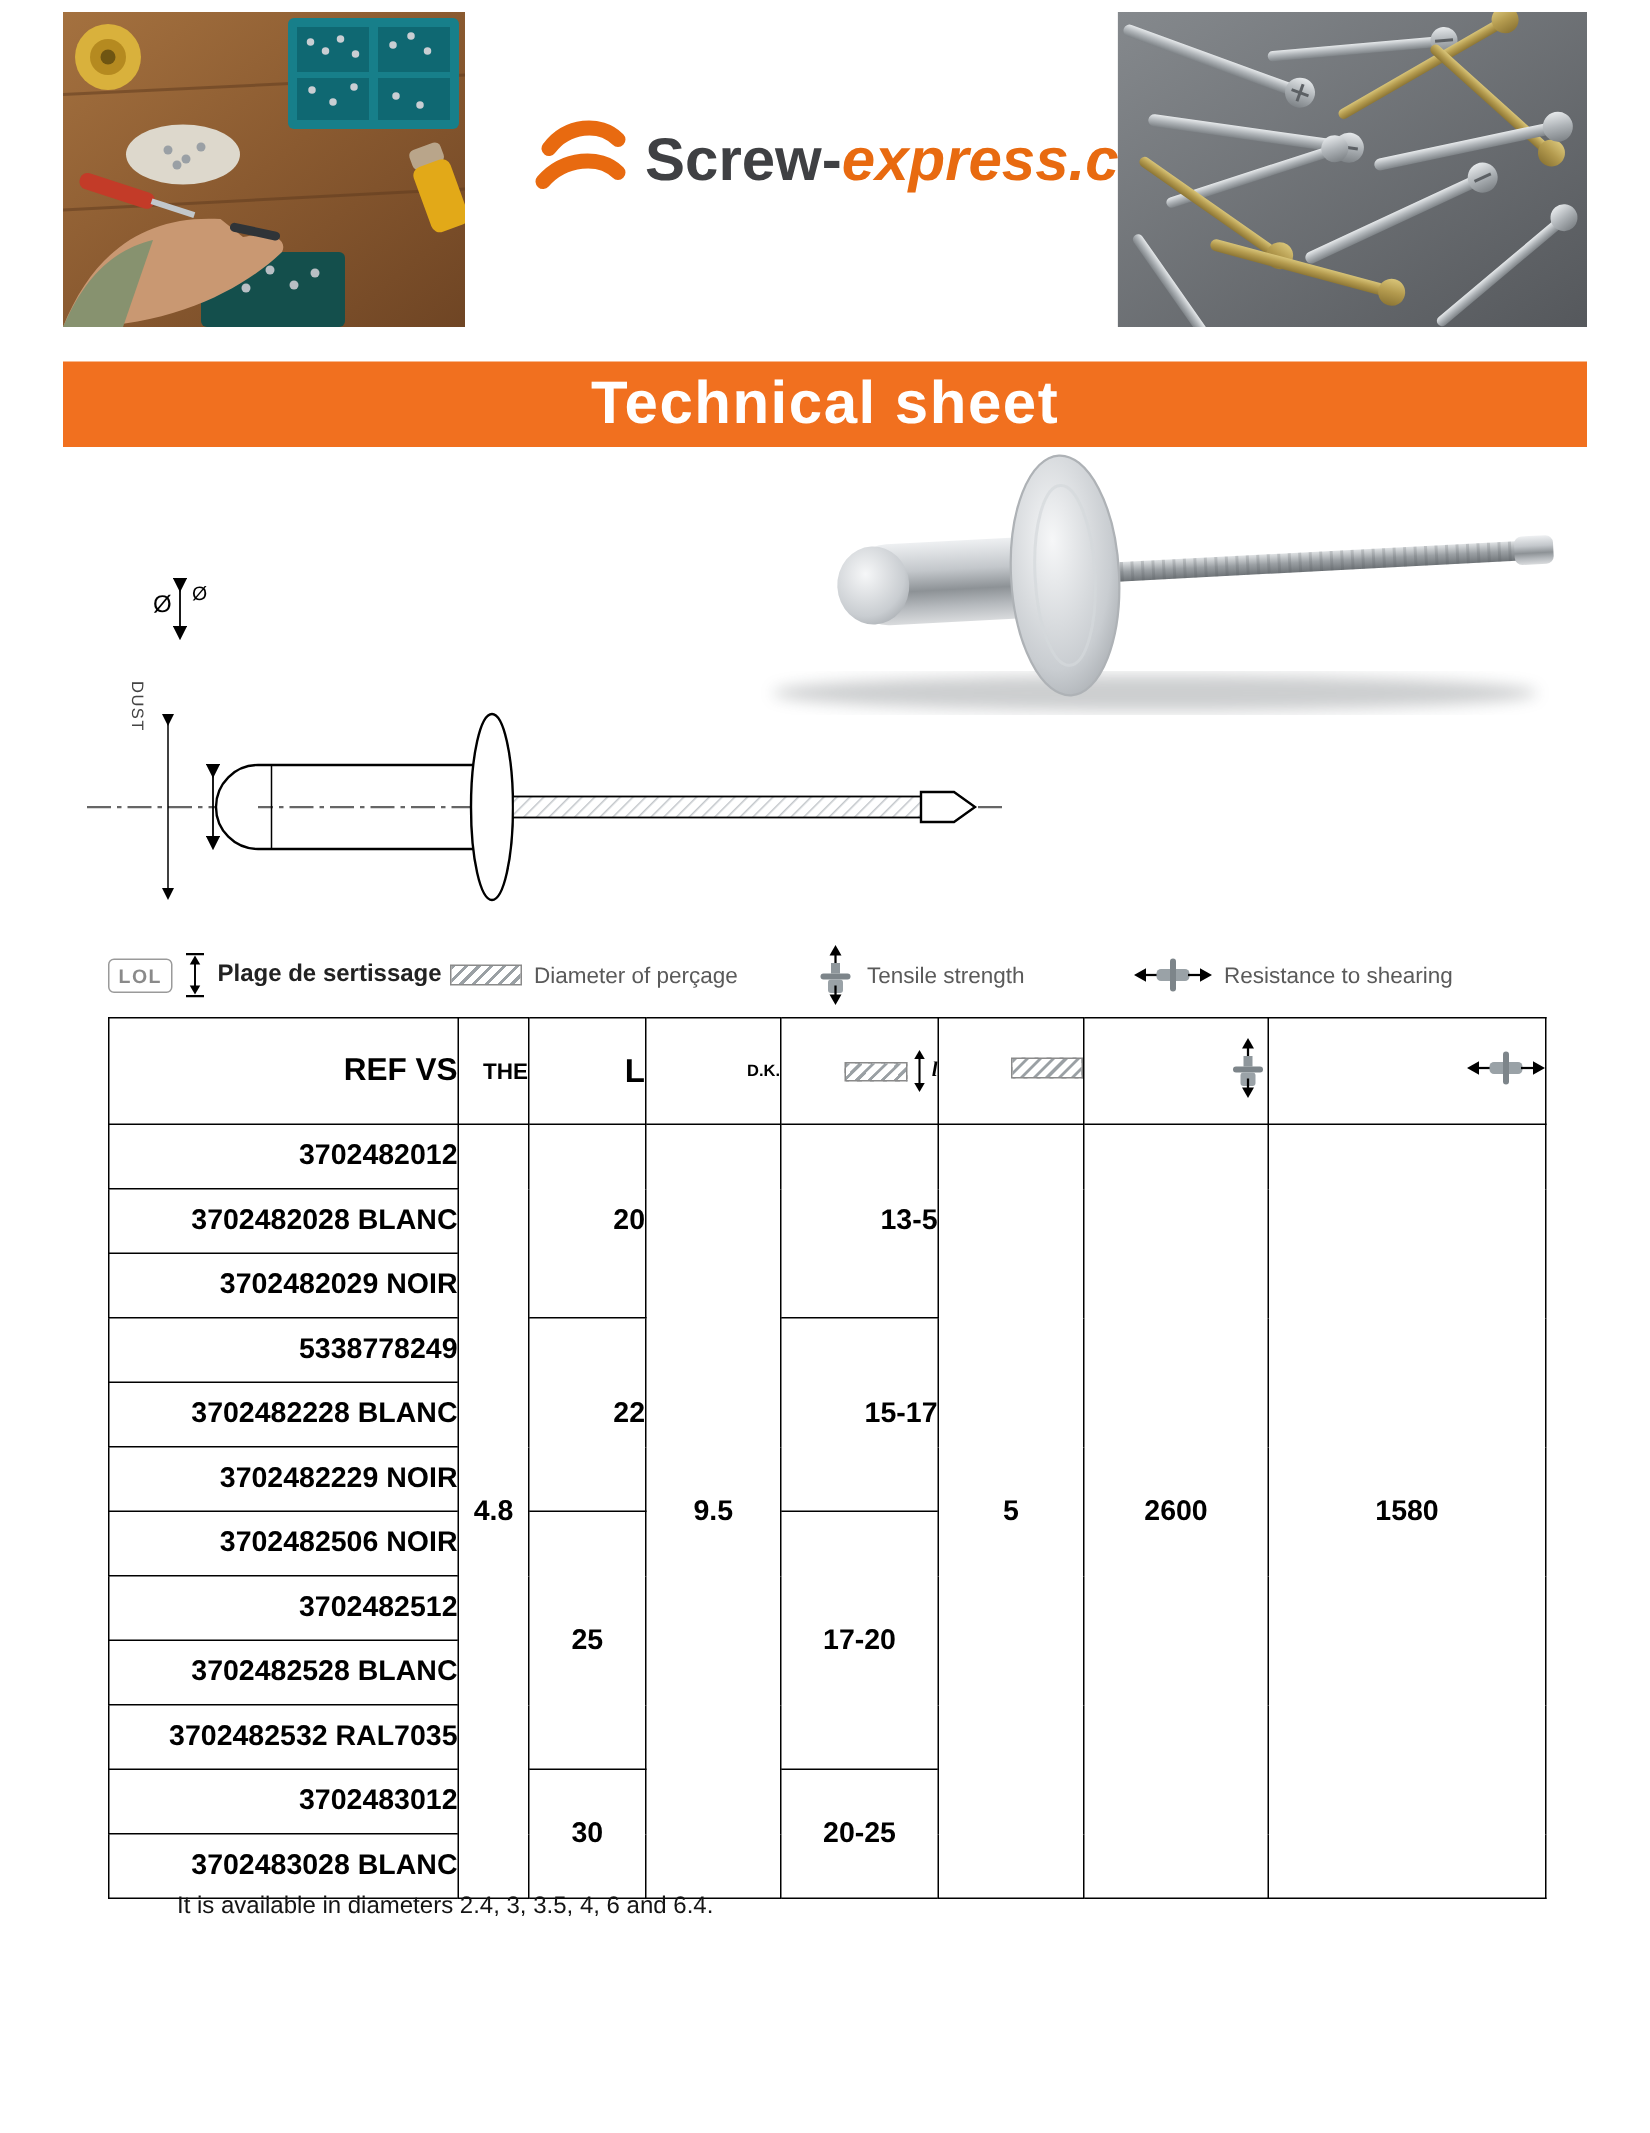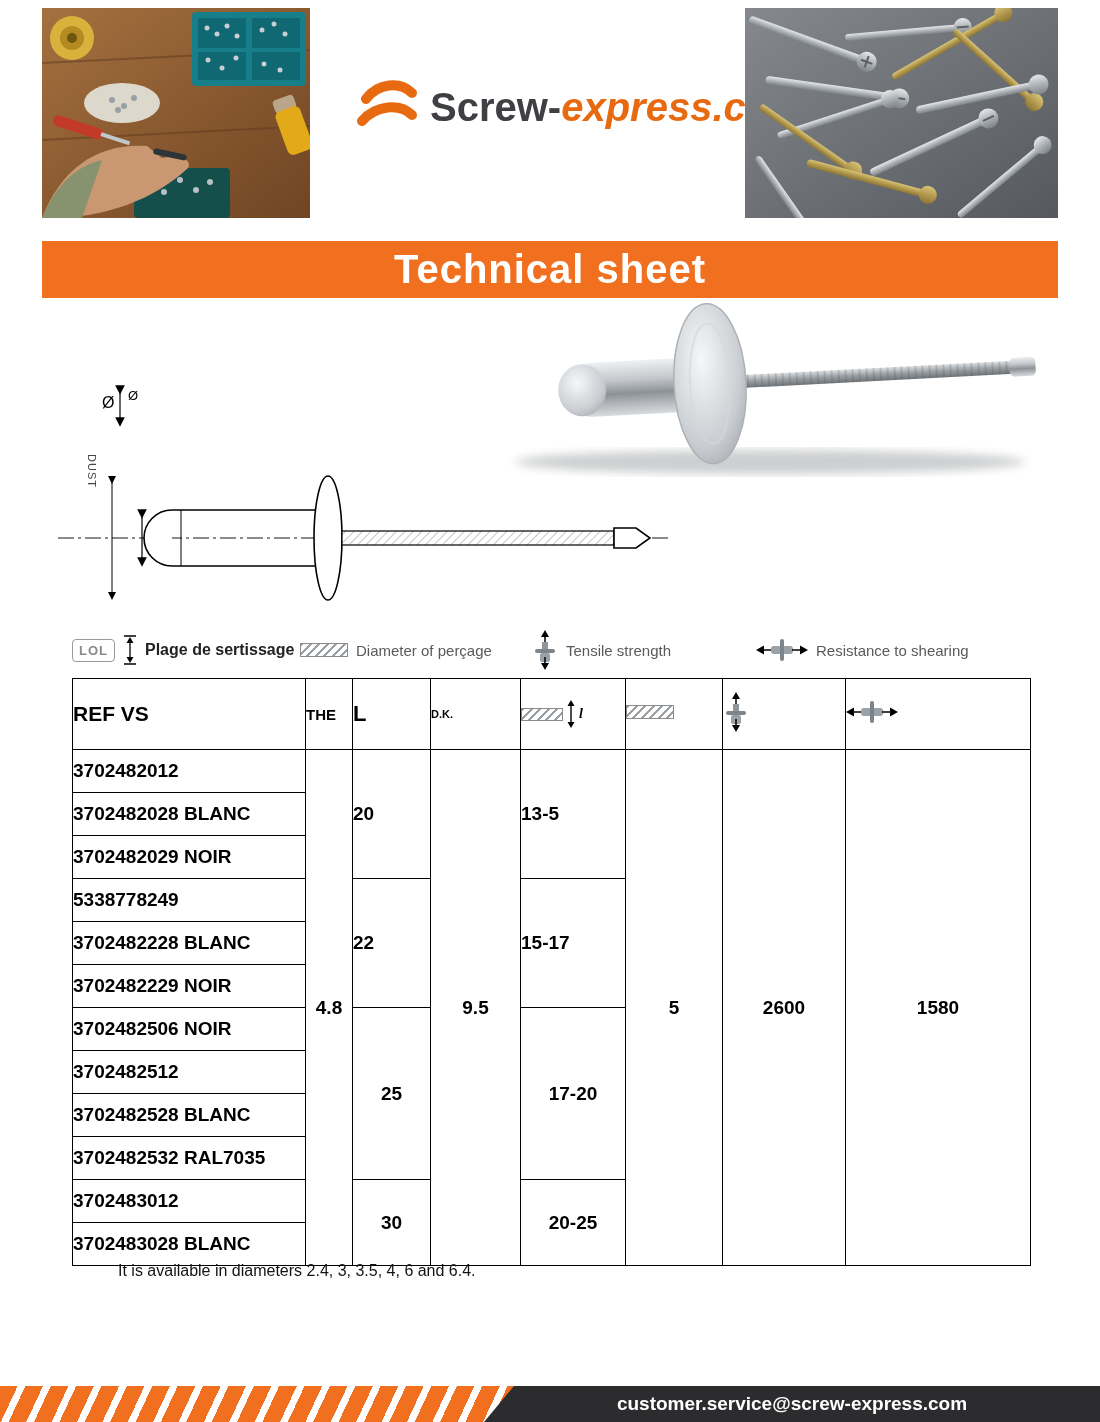--- a/index.html
+++ b/index.html
@@ -32,21 +32,21 @@
              font-size:13px; padding:3px 6px; letter-spacing:1px; font-weight:bold; }
   .hatch-bar { width:46px; height:12px; border:1px solid #8a8a8a;
                background:repeating-linear-gradient(135deg,#9aa0a4 0 2px, transparent 2px 6px); }
   .hatch-bar.small { width:40px; height:11px; }
   .clamp-ic { display:inline-flex; align-items:center; gap:3px; }
   .ital-l { font-family:"Liberation Serif", serif; font-style:italic; font-size:14px; font-weight:bold; }
 
   
   .tech-table { position:absolute; top:678px; left:72px; width:958px;
                 border-collapse:collapse; table-layout:fixed; }
-  .tech-table th, .tech-table td { border:1.6px solid #000; padding:0; text-align:left; vertical-align:middle; }
+  .tech-table th, .tech-table td { border:1.6px solid #000; padding:0; text-align:right; vertical-align:middle; }
   .tech-table thead th { height:70px; }
   .h-ref { font-size:21px; font-weight:bold; }
   .h-the { font-size:15px;  font-weight:bold; }
   .h-l   { font-size:22px; font-weight:bold; }
   .h-dk  { font-size:11px; font-weight:bold; }
   .ref   { height:42px; font-weight:bold; font-size:19px; }
   .val   { font-weight:bold; font-size:19px; }
   .vtop  { vertical-align:top; }
   .c1  { height:42px;  display:flex; align-items:center; justify-content:center; font-weight:bold; font-size:19px; }
   .c10 { height:420px; display:flex; align-items:center; justify-content:center; font-weight:bold; font-size:19px; }
@@ -298,21 +298,21 @@
       <span class="lol-box">LOL</span>
       <svg width="14" height="32" viewBox="0 0 14 32">
         <line x1="1" y1="2" x2="13" y2="2" stroke="#000" stroke-width="1.5"></line>
         <path d="M7 3 L3.5 9 H10.5 Z" fill="#000"></path>
         <line x1="7" y1="8" x2="7" y2="24" stroke="#000" stroke-width="1.3"></line>
         <path d="M7 29 L3.5 23 H10.5 Z" fill="#000"></path>
         <line x1="1" y1="30" x2="13" y2="30" stroke="#000" stroke-width="1.5"></line>
       </svg>
       <span class="legend-label strong">Plage de sertissage</span>
     </div>
-    <div class="legend-item" style="left:460px">
+    <div class="legend-item" style="left:472px">
       <svg width="26" height="40" viewBox="0 0 26 40">
         <path d="M13 0 L9 7 H17 Z" fill="#000"></path>
         <line x1="13" y1="5" x2="13" y2="13" stroke="#000" stroke-width="1.5"></line>
         <rect x="10" y="12" width="6" height="7" fill="#8f979c"></rect>
         <rect x="3" y="19" width="20" height="4" rx="2" fill="#7d858a"></rect>
         <rect x="8" y="23" width="10" height="9" rx="2" fill="#9aa2a7"></rect>
         <line x1="13" y1="27" x2="13" y2="35" stroke="#000" stroke-width="1.5"></line>
         <path d="M13 40 L9 33 H17 Z" fill="#000"></path>
       </svg>
       <span class="legend-label">Tensile strength</span>
@@ -450,19 +450,14 @@
           </td>
       </tr>
       <tr>
           <td class="ref">3702483028 BLANC</td>
         </tr>
     </tbody>
   </table>
 
   <div class="note">It is available in diameters 2.4, 3, 3.5, 4, 6 and 6.4.</div>
 
-  <div class="footer">
-    <div class="footer-dark">
-      <span>customer.service@screw-express.com</span>
-    </div>
-  </div>
 
 </div>
 
 </body></html>

